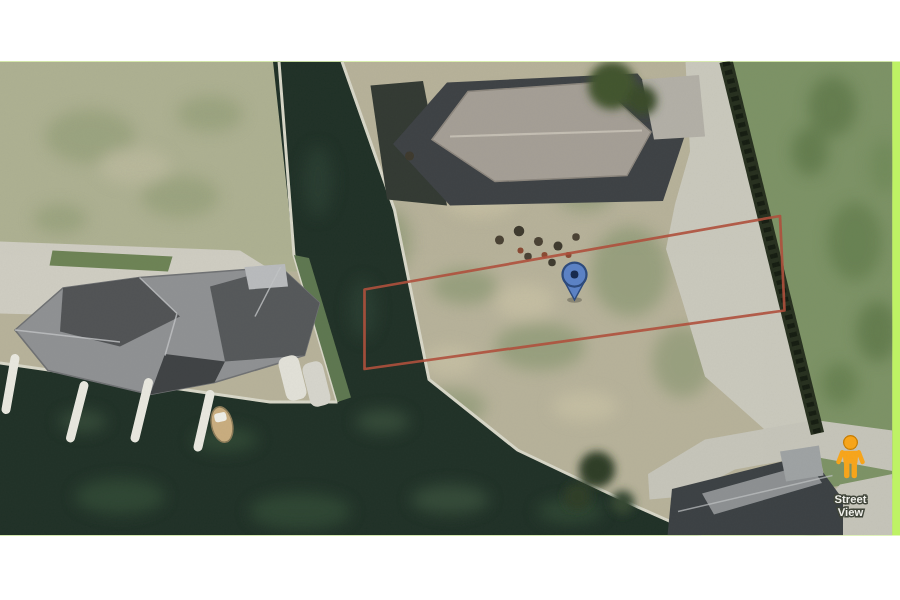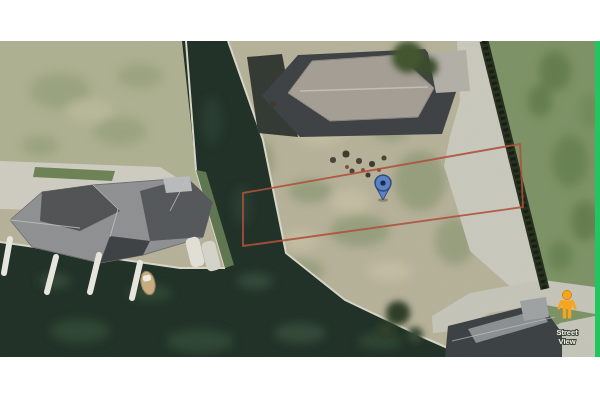--- a/index.html
+++ b/index.html
@@ -1,16 +1,16 @@
 <!DOCTYPE html>
 <html><head>
 <meta charset="utf-8">
 <style>
   html,body{margin:0;padding:0;background:#ffffff;}
-  .stage{position:relative;width:600px;height:400px;background:#22c55e;overflow:hidden;
+  .stage{position:relative;width:600px;height:400px;background:#bef264;overflow:hidden;
          font-family:"Liberation Sans", sans-serif;}
   .letterbox{position:absolute;left:0;width:600px;background:#ffffff;}
   .letterbox.top{top:0;height:41px;}
   .letterbox.bottom{top:357px;height:43px;}
   .photo{position:absolute;left:0;top:41px;width:595px;height:316px;overflow:hidden;}
   svg{display:block;}
   text.sv-label{font-family:"Liberation Sans", sans-serif;font-size:7.5px;
                 paint-order:stroke;stroke:#3f4439;stroke-width:2px;fill:#f3f3ee;
                 text-anchor:middle;font-weight:bold;}
 </style>

